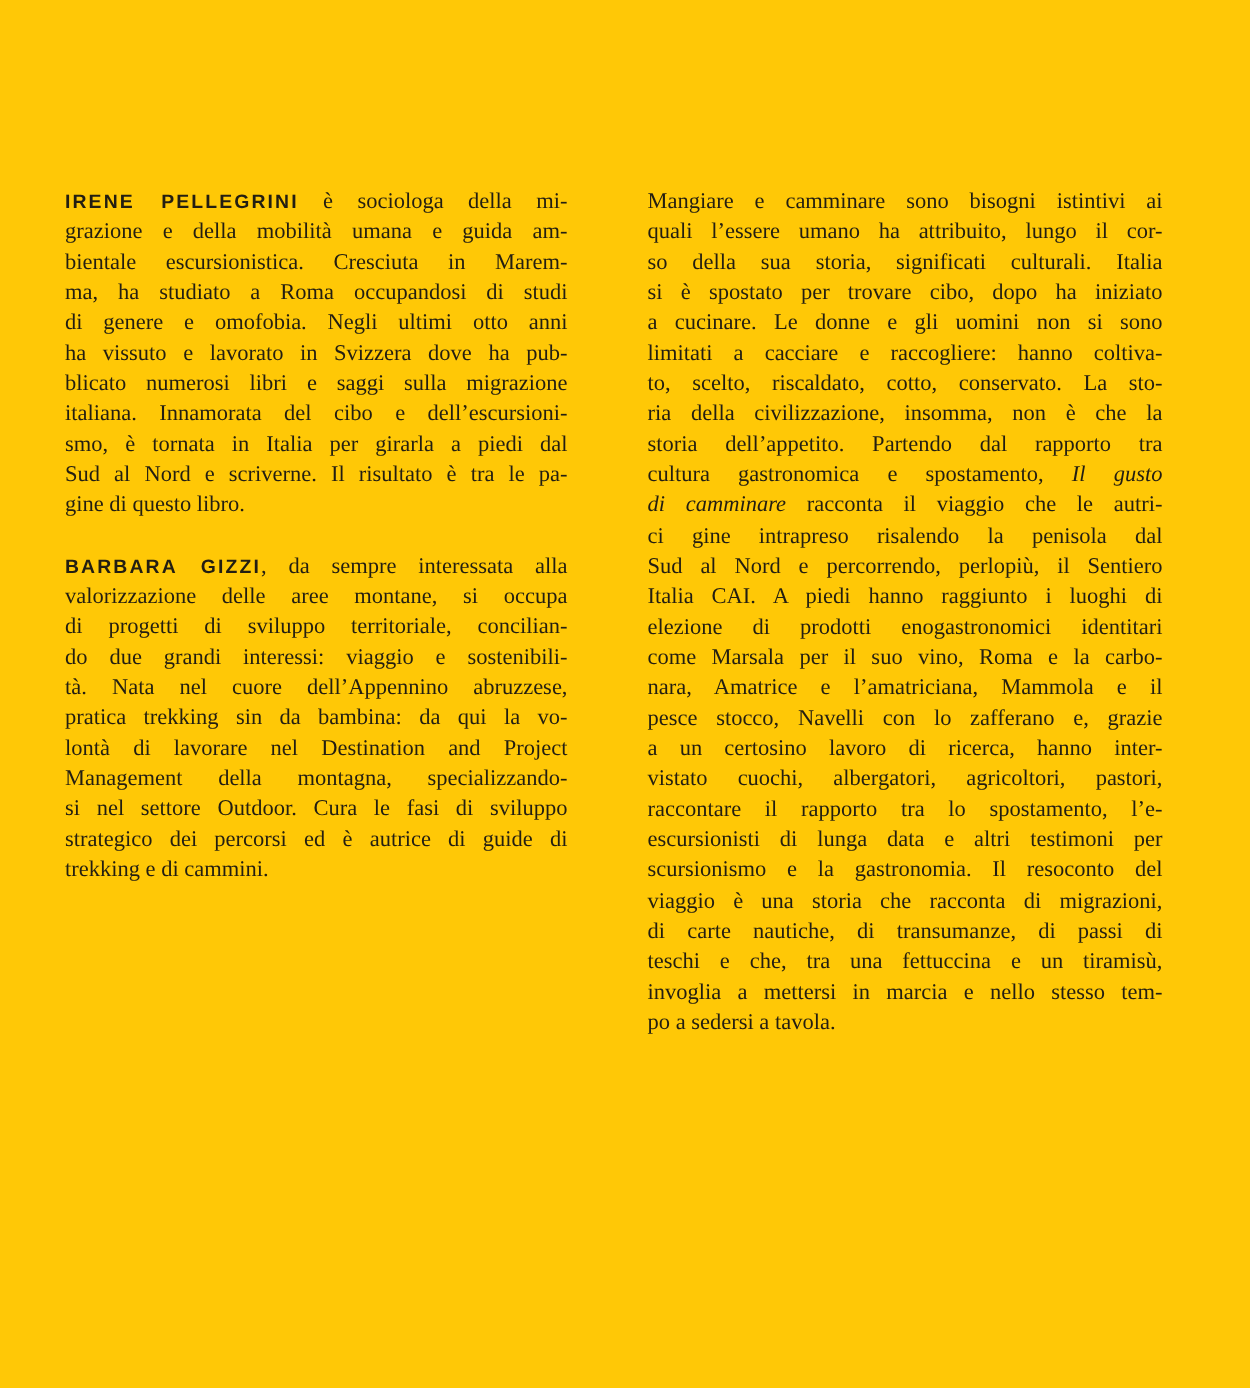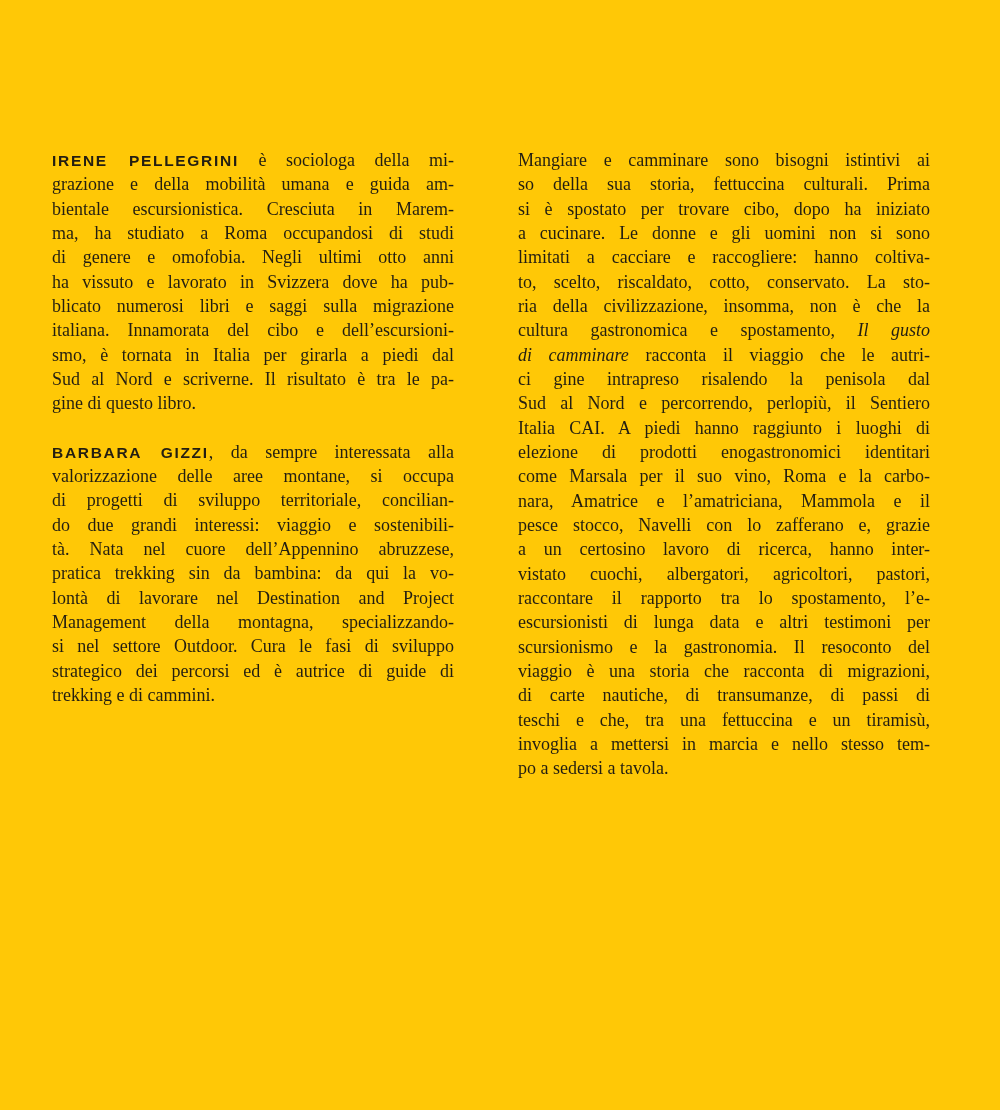--- a/index.html
+++ b/index.html
@@ -74,26 +74,28 @@
         <div class="line"><span class="seg-plain">lontà di lavorare nel Destination and Project</span></div>
         <div class="line"><span class="seg-plain">Management della montagna, specializzando-</span></div>
         <div class="line"><span class="seg-plain">si nel settore Outdoor. Cura le fasi di sviluppo</span></div>
         <div class="line"><span class="seg-plain">strategico dei percorsi ed è autrice di guide di</span></div>
         <div class="line last"><span class="seg-plain">trekking e di cammini.</span></div>
       </div>
     </div>
   <div class="column col-right">
       <div class="para">
         <div class="line"><span class="seg-plain">Mangiare e camminare sono bisogni istintivi ai</span></div>
-        <div class="line"><span class="seg-plain">so della sua storia, fettuccina culturali. Prima</span></div>
+        <div class="line"><span class="seg-plain">quali l’essere umano ha attribuito, lungo il cor-</span></div>
+        <div class="line"><span class="seg-plain">so della sua storia, significati culturali. Italia</span></div>
         <div class="line"><span class="seg-plain">si è spostato per trovare cibo, dopo ha iniziato</span></div>
         <div class="line"><span class="seg-plain">a cucinare. Le donne e gli uomini non si sono</span></div>
         <div class="line"><span class="seg-plain">limitati a cacciare e raccogliere: hanno coltiva-</span></div>
         <div class="line"><span class="seg-plain">to, scelto, riscaldato, cotto, conservato. La sto-</span></div>
         <div class="line"><span class="seg-plain">ria della civilizzazione, insomma, non è che la</span></div>
+        <div class="line"><span class="seg-plain">storia dell’appetito. Partendo dal rapporto tra</span></div>
         <div class="line"><span class="seg-plain">cultura gastronomica e spostamento, </span><span class="seg-italic">Il gusto</span></div>
         <div class="line"><span class="seg-italic">di camminare</span><span class="seg-plain"> racconta il viaggio che le autri-</span></div>
         <div class="line"><span class="seg-plain">ci gine intrapreso risalendo la penisola dal</span></div>
         <div class="line"><span class="seg-plain">Sud al Nord e percorrendo, perlopiù, il Sentiero</span></div>
         <div class="line"><span class="seg-plain">Italia CAI. A piedi hanno raggiunto i luoghi di</span></div>
         <div class="line"><span class="seg-plain">elezione di prodotti enogastronomici identitari</span></div>
         <div class="line"><span class="seg-plain">come Marsala per il suo vino, Roma e la carbo-</span></div>
         <div class="line"><span class="seg-plain">nara, Amatrice e l’amatriciana, Mammola e il</span></div>
         <div class="line"><span class="seg-plain">pesce stocco, Navelli con lo zafferano e, grazie</span></div>
         <div class="line"><span class="seg-plain">a un certosino lavoro di ricerca, hanno inter-</span></div>

